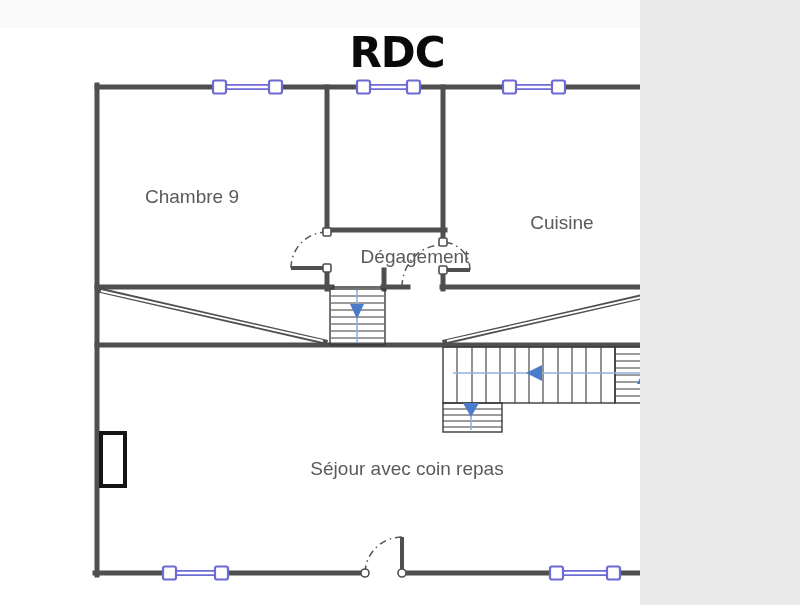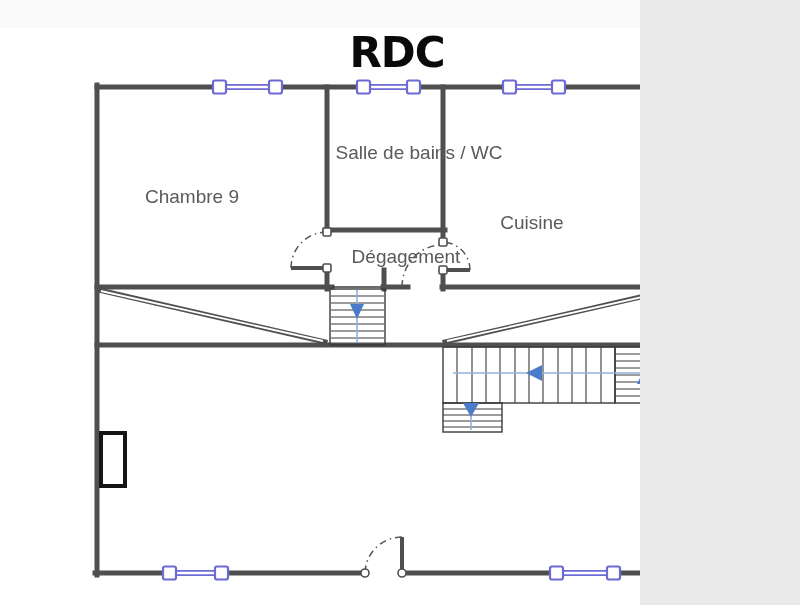--- a/index.html
+++ b/index.html
@@ -202,16 +202,16 @@
       <line class="blue-line" x1="471" y1="404" x2="471" y2="430"></line>
       <polygon class="blue-arrow" points="526,373 542,365 542,381"></polygon>
       <polygon class="blue-arrow" points="645,368 637,384 653,384"></polygon>
       <polygon class="blue-arrow" points="463,403 479,403 471,417"></polygon>
     </g>
 
     <rect class="fireplace" x="101" y="433" width="24" height="53"></rect>
   </svg>
 
   <div class="room-label" style="left:192px;top:197px;">Chambre 9</div>
-  <div class="room-label" style="left:419px;top:153px;">Salle de bains / WC</div>
-  <div class="room-label" style="left:406px;top:257px;">Dégagement</div>
-  <div class="room-label" style="left:532px;top:223px;">Cuisine</div>
+  <div class="room-label" style="left:415px;top:257px;">Dégagement</div>
+  <div class="room-label" style="left:562px;top:223px;">Cuisine</div>
+  <div class="room-label" style="left:407px;top:469px;">Séjour avec coin repas</div>
 </div>
 
 </body></html>

